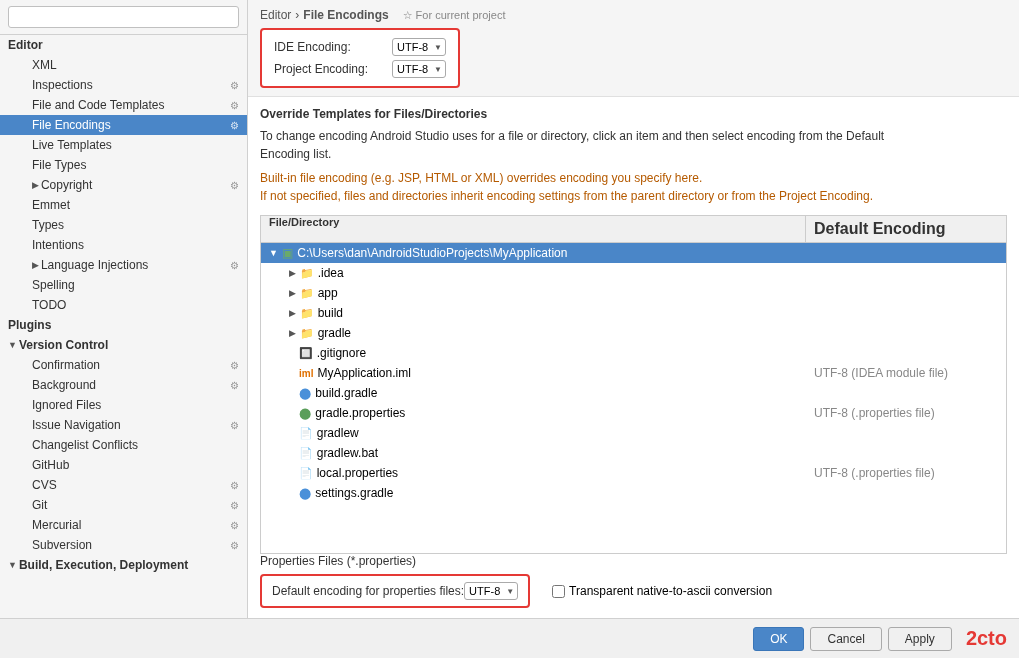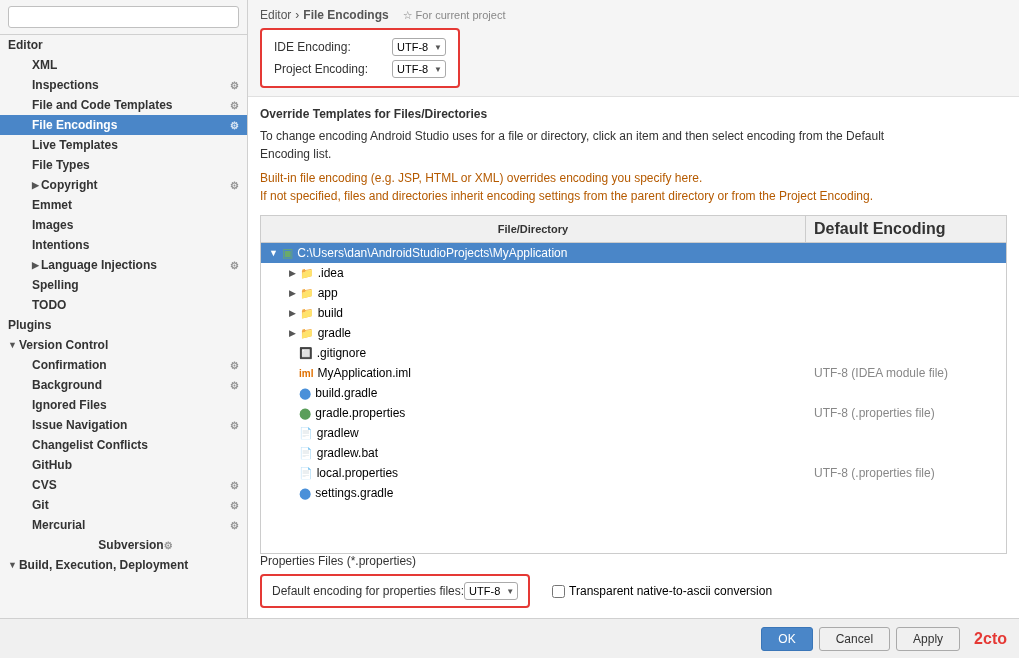--- a/index.html
+++ b/index.html
@@ -7,21 +7,21 @@
 
     .main-container { display: flex; flex: 1; overflow: hidden; background: #f5f5f5; }
 
     
     .sidebar { width: 248px; background: #f5f5f5; border-right: 1px solid #d0d0d0; display: flex; flex-direction: column; overflow-y: auto; flex-shrink: 0; }
     .search-box { padding: 6px 8px; border-bottom: 1px solid #d0d0d0; }
     .search-input { width: 100%; padding: 3px 6px; border: 1px solid #c0c0c0; border-radius: 3px; font-size: 12px; background: white; }
     .sidebar-section { padding: 0; }
     .sidebar-item { padding: 3px 8px 3px 20px; cursor: pointer; display: flex; align-items: center; justify-content: space-between; color: #333; font-size: 12px; white-space: nowrap; }
     .sidebar-item.active { background: #4a86c8; color: white; }
-    .sidebar-item.indent2 { padding-left: 32px; font-weight: bold; }
+    .sidebar-item.indent2 { padding-left: 32px; }
     .sidebar-item.has-arrow { padding-left: 8px; }
     .sidebar-item .right-icon { font-size: 10px; opacity: 0.5; }
     .sidebar-item.active .right-icon { opacity: 0.8; color: white; }
 
     
     .content { flex: 1; display: flex; flex-direction: column; overflow: hidden; background: white; }
     .content-header { padding: 8px 12px 0 12px; border-bottom: 1px solid #e0e0e0; background: #f5f5f5; }
     .breadcrumb { font-size: 12px; color: #555; display: flex; align-items: center; gap: 4px; margin-bottom: 6px; }
 
     .encoding-box { border: 2px solid #e53935; border-radius: 4px; padding: 8px 12px; display: inline-flex; flex-direction: column; gap: 4px; margin-bottom: 8px; background: white; }
@@ -31,21 +31,21 @@
     .select-wrapper { position: relative; display: inline-block; }
     .select-wrapper::after { content: '▼'; position: absolute; right: 4px; top: 50%; transform: translateY(-50%); font-size: 8px; color: #555; pointer-events: none; }
 
     .content-body { flex: 1; padding: 10px 12px; overflow-y: auto; display: flex; flex-direction: column; }
     .override-section-title { font-weight: bold; font-size: 12px; margin-bottom: 6px; color: #333; }
     .override-desc { font-size: 12px; color: #333; margin-bottom: 6px; line-height: 1.5; }
     .override-warning { font-size: 12px; color: #b55a00; margin-bottom: 10px; line-height: 1.5; }
 
     .file-table { border: 1px solid #ccc; flex: 1; overflow: auto; display: flex; flex-direction: column; min-height: 200px; }
     .file-table-header { display: flex; background: #f0f0f0; border-bottom: 1px solid #ccc; }
-    .col-file { flex: 1; padding: 7px 8px; font-weight: bold; font-size: 11px; color: #333; border-right: 1px solid #ccc; text-align: center; }
+    .col-file { flex: 1; padding: 0 8px; font-weight: bold; font-size: 11px; color: #333; border-right: 1px solid #ccc; }
     .col-encoding { width: 200px; padding: 4px 8px; font-weight: bold; font-size: 16px; color: #333; }
     .file-table-body { flex: 1; overflow-y: auto; background: white; }
     .file-row { display: flex; align-items: center; padding: 2px 0; cursor: pointer; }
     .file-row.selected { background: #4a86c8; color: white; }
     .file-cell { padding: 1px 8px; font-size: 12px; }
     .file-cell.name { flex: 1; display: flex; align-items: center; gap: 4px; }
     .file-cell.enc { width: 200px; color: #555; }
     .file-row.selected .file-cell.enc { color: white; }
     .folder-icon { color: #dcb857; font-size: 11px; }
     .arrow-icon { font-size: 9px; color: #555; cursor: pointer; }
@@ -104,21 +104,21 @@
           <span style="display:flex;align-items:center;gap:2px;">
             <span class="arrow-icon">▶</span>
             <span>Copyright</span>
           </span>
           <span class="right-icon">⚙</span>
         </div>
       <div class="sidebar-item indent2">
           <span>Emmet</span>
         </div>
       <div class="sidebar-item indent2">
-          <span>Images</span>
+          <span>Types</span>
         </div>
       <div class="sidebar-item indent2">
           <span>Intentions</span>
         </div>
       <div class="sidebar-item indent2" style="justify-content:space-between;">
           <span style="display:flex;align-items:center;gap:2px;">
             <span class="arrow-icon">▶</span>
             <span>Language Injections</span>
           </span>
           <span class="right-icon">⚙</span>
@@ -170,21 +170,21 @@
           <span class="right-icon">⚙</span>
         </div>
       <div class="sidebar-item indent2" style="justify-content:space-between;">
           <span>Git</span>
           <span class="right-icon">⚙</span>
         </div>
       <div class="sidebar-item indent2" style="justify-content:space-between;">
           <span>Mercurial</span>
           <span class="right-icon">⚙</span>
         </div>
-      <div class="sidebar-item indent2" style="justify-content:center;">
+      <div class="sidebar-item indent2" style="justify-content:space-between;">
           <span>Subversion</span>
           <span class="right-icon">⚙</span>
         </div>
     </div>
 
     <div class="sidebar-section">
       <div class="sidebar-item" style="padding-left:8px; font-weight:bold;">
         <span style="display:flex;align-items:center;gap:2px;">
             <span class="arrow-icon">▼</span>
             <span>Build, Execution, Deployment</span>
@@ -369,14 +369,14 @@
         </div>
       </div>
     </div>
   </div>
 </div>
 
 <div class="bottom-bar">
   <button class="btn btn-ok">OK</button>
   <button class="btn btn-cancel">Cancel</button>
   <button class="btn btn-apply">Apply</button>
-  <span style="color:#e53935; font-weight:bold; font-size:16px; margin-left:8px;">2cto</span>
+  <span style="color:#e53935; font-weight:bold; font-size:20px; margin-left:8px;">2cto</span>
 </div>
 
 </body></html>

